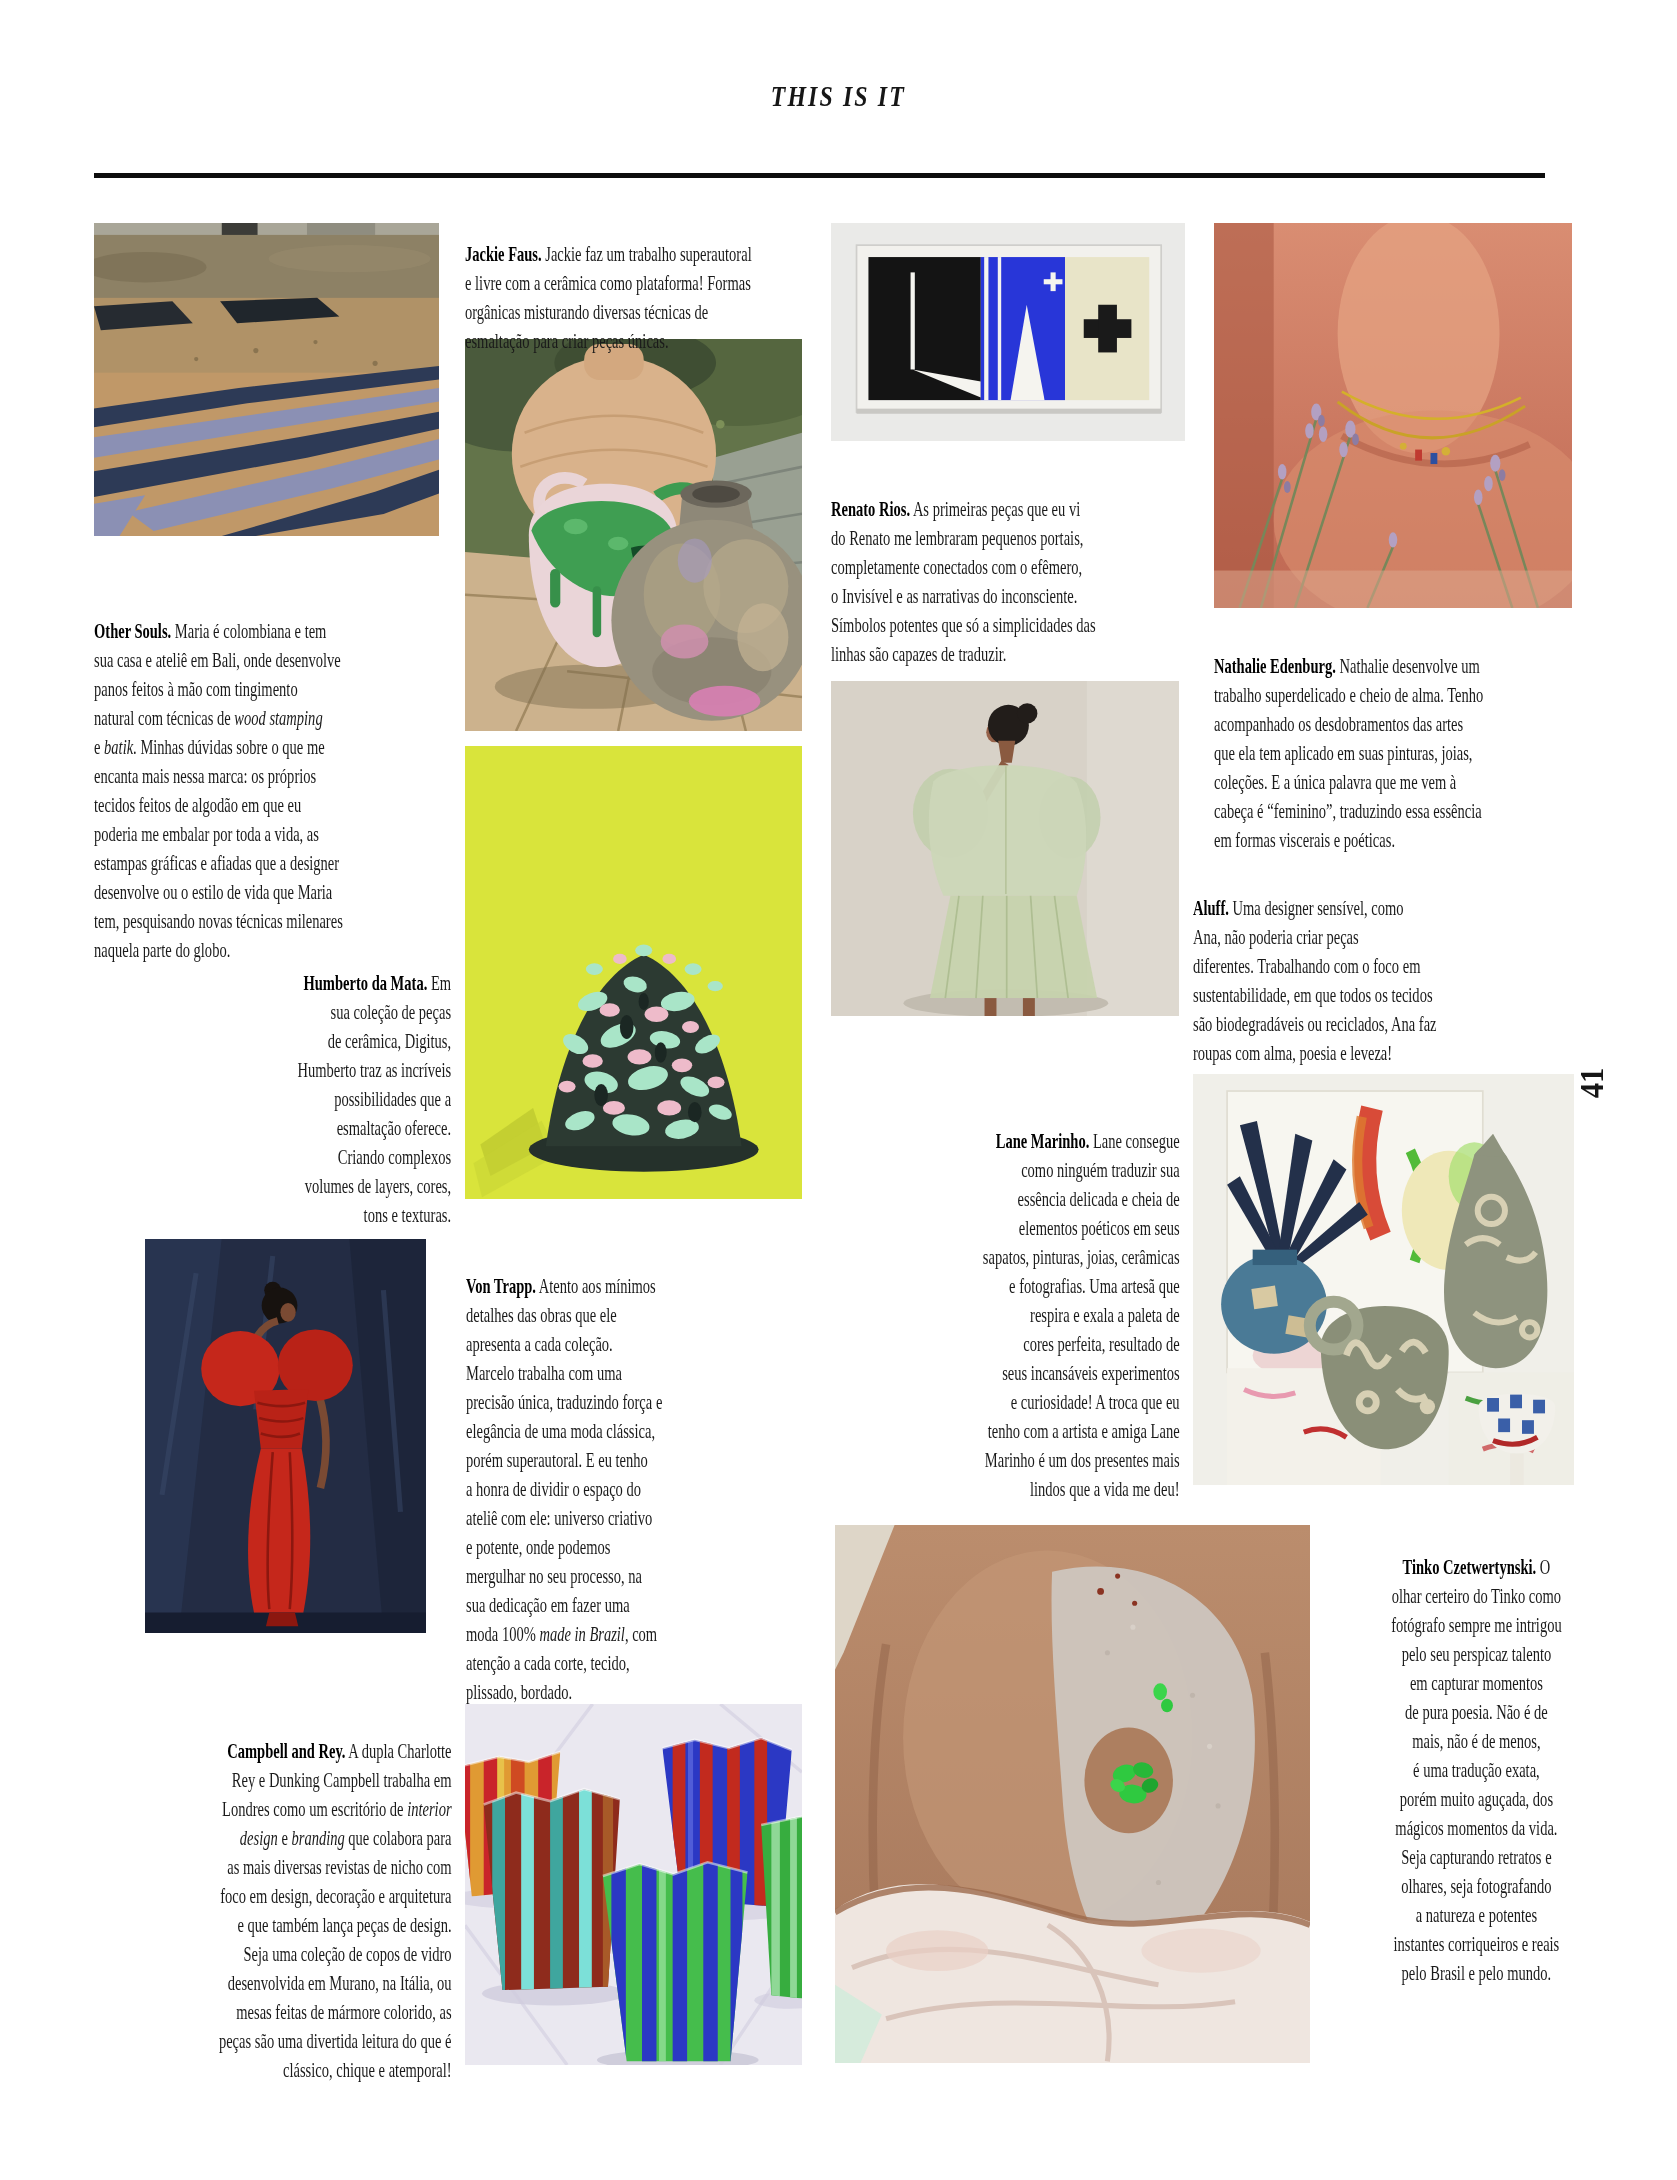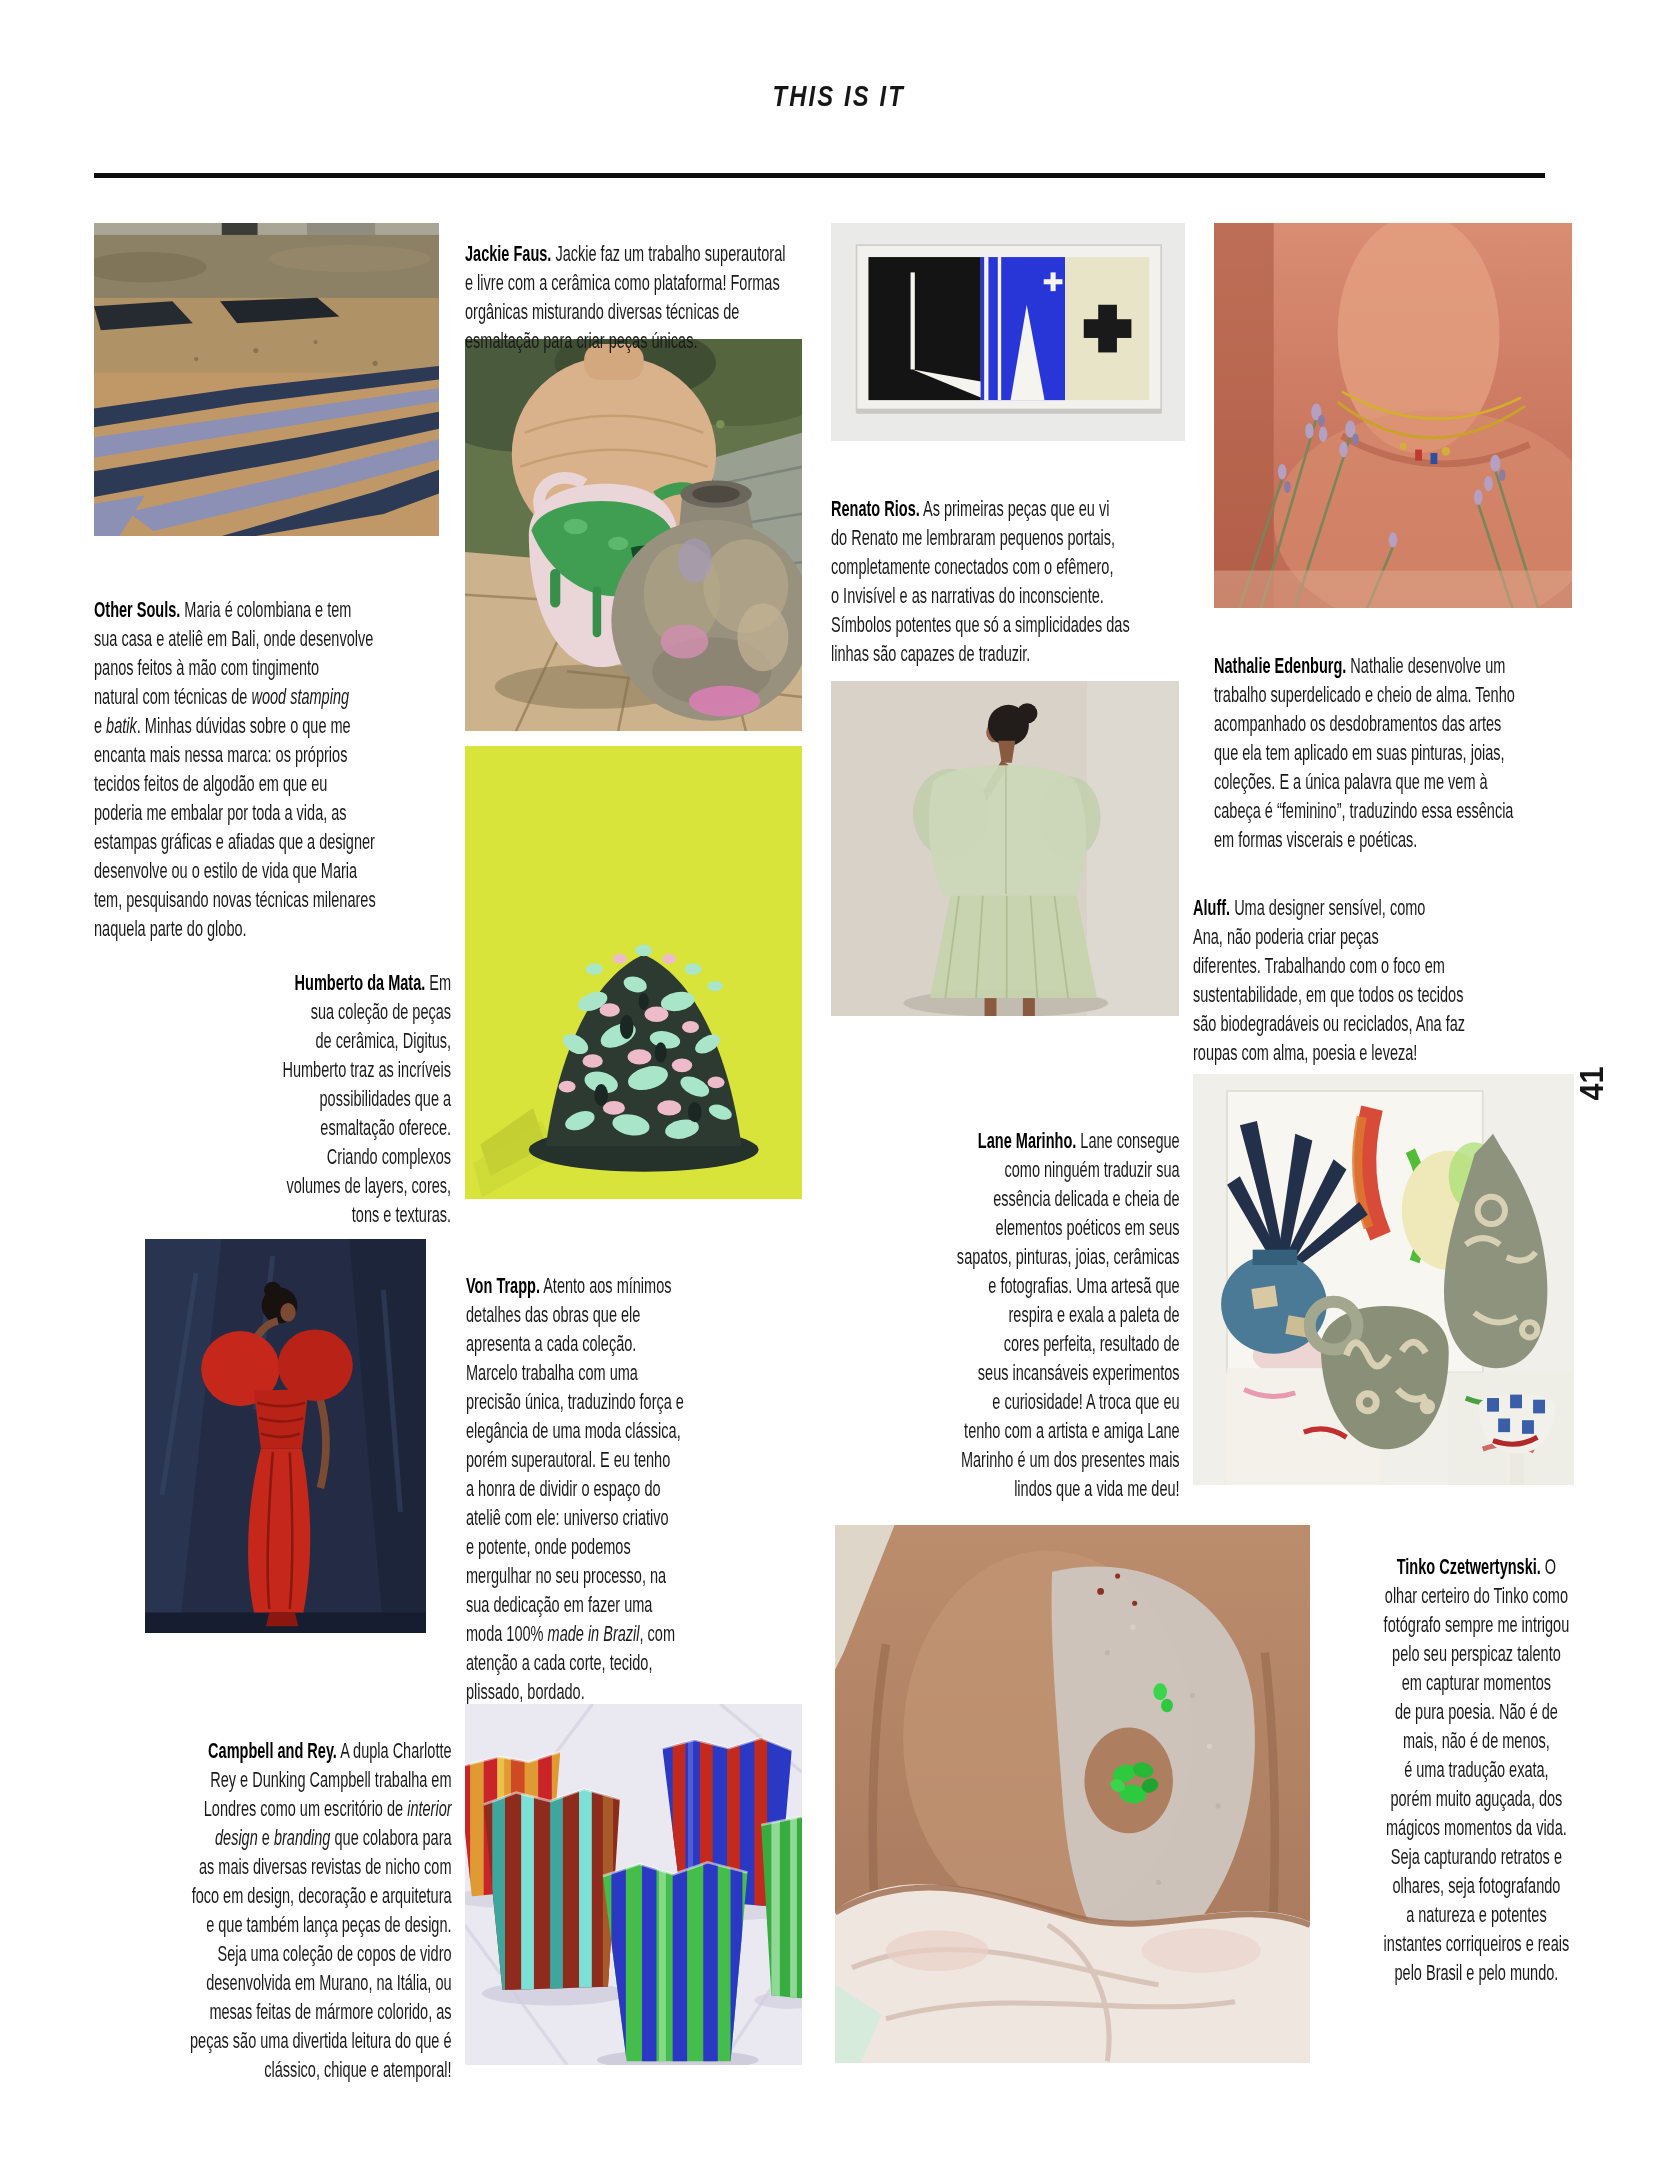--- a/index.html
+++ b/index.html
@@ -1,17 +1,17 @@
 <!DOCTYPE html>
 <html style="font-size:13.6px"><head>
 <meta charset="utf-8">
 <style>
   html,body{margin:0;padding:0;background:#fff;}
   .page{position:relative;width:1677px;height:2181px;background:#ffffff;overflow:hidden;
-        font-family:Liberation Sans, sans-serif;color:#161616;}
+        font-family:Liberation Serif, serif;color:#161616;}
   .hdr{position:absolute;left:0;right:0;top:80px;text-align:center;}
   .hdr span{display:inline-block;font-size:29px;font-weight:bold;font-style:italic;
             letter-spacing:2.6px;transform:scaleX(.82);}
   .rule{position:absolute;left:94px;top:173px;width:1451px;height:5.1px;background:#0d0d0d;}
   .txt{position:absolute;font-size:22px;line-height:29px;white-space:pre-line;color:#1a1a1a;}
   .txt .cond{display:block;width:152%;transform:scaleX(.66);transform-origin:left top;}
   .txt.ra{text-align:right;}
   .txt.ra .cond{margin-left:-52%;transform-origin:right top;}
   .txt b{font-weight:bold;color:#000;}
   .ph{position:absolute;overflow:hidden;}
@@ -456,21 +456,21 @@
         <path d="M20,520 C140,470 260,520 380,540"></path>
         <path d="M60,580 C200,540 340,580 470,560"></path>
         <path d="M250,470 C300,500 330,560 320,630"></path>
       </g>
       <ellipse cx="120" cy="500" rx="60" ry="24" fill="#e9d0c6" opacity=".7"></ellipse>
       <ellipse cx="430" cy="500" rx="70" ry="26" fill="#ead2c8" opacity=".6"></ellipse>
       <polygon points="0,540 55,575 30,632 0,632" fill="#d6ebdc"></polygon>
     </svg>
   </div>
 
-  <div class="txt" style="left:94px;top:566px;width:358px;">
+  <div class="txt" style="left:94px;top:587px;width:358px;">
     <span class="cond"><b>Other Souls.</b><span> Maria é colombiana e tem
 sua casa e ateliê em Bali, onde desenvolve
 panos feitos à mão com tingimento
 natural com técnicas de <i>wood stamping</i>
 e <i>batik</i>. Minhas dúvidas sobre o que me
 encanta mais nessa marca: os próprios
 tecidos feitos de algodão em que eu
 poderia me embalar por toda a vida, as
 estampas gráficas e afiadas que a designer
 desenvolve ou o estilo de vida que Maria

